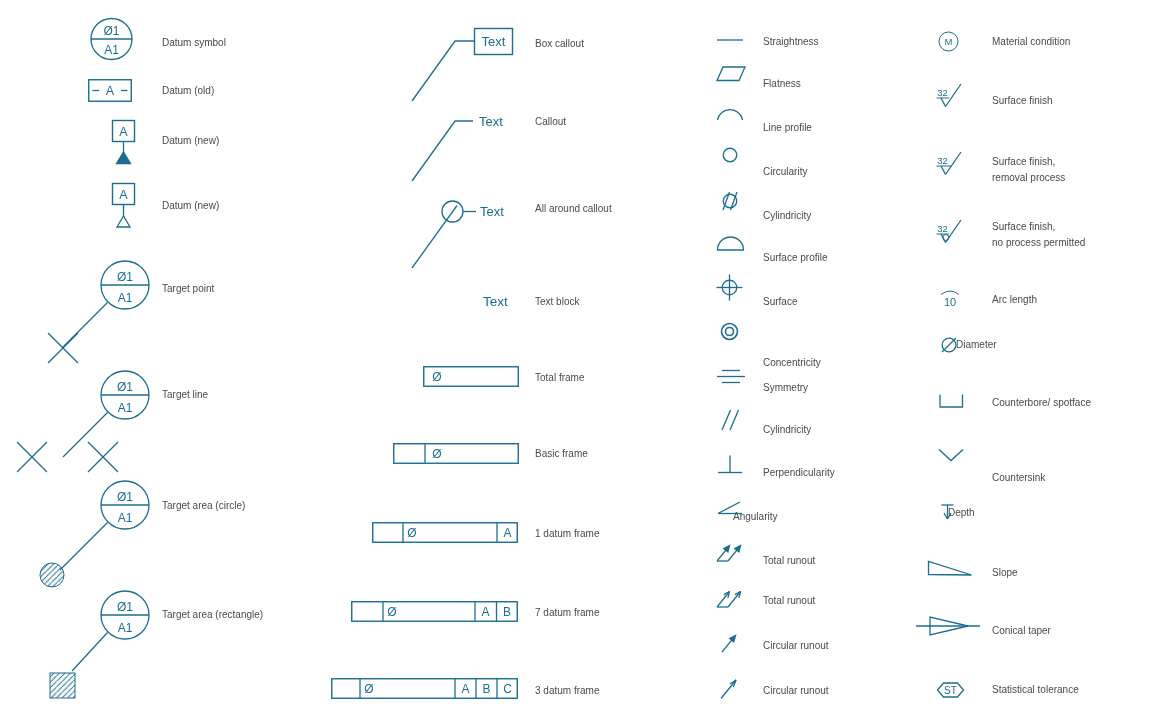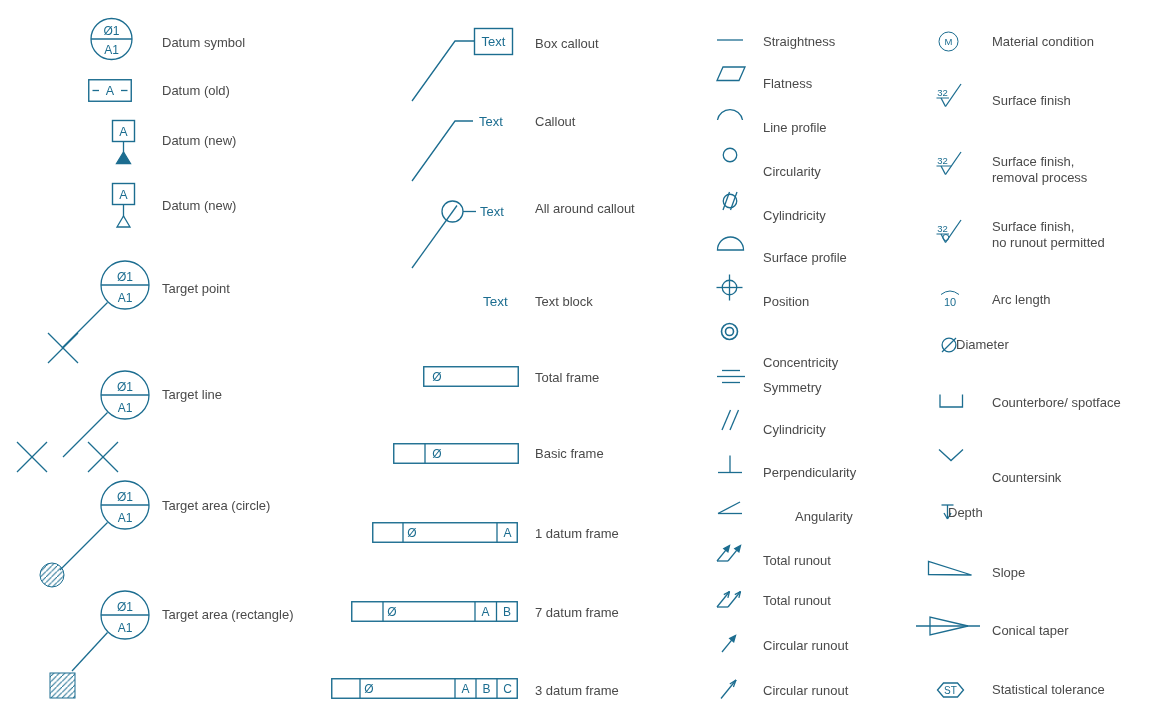--- a/index.html
+++ b/index.html
@@ -9,21 +9,21 @@
   .sym line,.sym circle,.sym rect,.sym path,.sym polyline,.sym polygon{
       stroke:var(--accent,#1c6d90);fill:none;stroke-width:1.3px;}
   .sym rect{stroke-width:1.4px;}
   .sym .f{fill:var(--accent,#1c6d90);}
   .sym .w{fill:#ffffff;}
   .sym .thin{stroke-width:1px;}
   .sym .thick{stroke-width:1.6px;}
   .sym text{fill:var(--accent,#1c6d90);stroke:none;font-family:"Liberation Sans",sans-serif;
       font-size:12px;text-anchor:middle;}
   .sym text.start{text-anchor:start;}
-  .lbl{position:absolute;transform:translateY(-50%);font-size:13px;
+  .lbl{position:absolute;transform:translateY(-50%);font-size:10px;
       color:var(--label,#4a4a4a);white-space:nowrap;}
   .lbl2 div{line-height:16px;}
   .tealtext{position:absolute;transform:translateY(-50%);font-size:13.5px;
       color:var(--accent,#1c6d90);white-space:nowrap;}
 </style>
 </head>
 <body>
 
 <div class="canvas">
 
@@ -213,21 +213,21 @@
   <svg class="sym" style="left:714px;top:234px" width="34" height="20">
     <path d="M3.5,16 A13,13 0 0 1 29.5,16 L3.5,16 Z"></path>
   </svg>
   <div class="lbl" style="left:763px;top:257px">Surface profile</div>
 
   <svg class="sym" style="left:713px;top:272px" width="34" height="32">
     <circle cx="16.5" cy="15.5" r="7.25"></circle>
     <line x1="3.5" y1="15.5" x2="29.5" y2="15.5"></line>
     <line x1="16.5" y1="2.5" x2="16.5" y2="28.5"></line>
   </svg>
-  <div class="lbl" style="left:763px;top:301px">Position</div>
+  <div class="lbl" style="left:763px;top:301px">Surface</div>
 
   <svg class="sym" style="left:715px;top:320px" width="30" height="24">
     <circle class="thick" cx="14.5" cy="11.5" r="8"></circle>
     <circle class="thick" cx="14.5" cy="11.5" r="4"></circle>
   </svg>
   <div class="lbl" style="left:763px;top:362px">Concentricity</div>
 
   <svg class="sym" style="left:714px;top:365px" width="34" height="24">
     <line x1="8" y1="5.5" x2="26" y2="5.5"></line>
     <line x1="3" y1="11.5" x2="31" y2="11.5"></line>
@@ -244,21 +244,21 @@
   <svg class="sym" style="left:713px;top:451px" width="34" height="26">
     <line x1="17" y1="4.5" x2="17" y2="21.5"></line>
     <line x1="5" y1="21.5" x2="29" y2="21.5"></line>
   </svg>
   <div class="lbl" style="left:763px;top:472px">Perpendicularity</div>
 
   <svg class="sym" style="left:713px;top:498px" width="34" height="22">
     <line x1="5" y1="15.5" x2="29" y2="15.5"></line>
     <line x1="5" y1="15.5" x2="27" y2="4"></line>
   </svg>
-  <div class="lbl" style="left:795px;top:516px">Angularity</div>
+  <div class="lbl" style="left:733px;top:516px">Angularity</div>
 
   <svg class="sym" style="left:712px;top:538px" width="36" height="28">
     <line x1="5" y1="23" x2="16" y2="23"></line>
     <line x1="5" y1="23" x2="14.5" y2="11.3"></line>
     <polygon class="f" points="17.5,7.5 15.9,13.8 11.8,10.6"></polygon>
     <line x1="16" y1="23" x2="25.5" y2="11.3"></line>
     <polygon class="f" points="28.5,7.5 26.9,13.8 22.8,10.6"></polygon>
   </svg>
   <div class="lbl" style="left:763px;top:560px">Total runout</div>
 
@@ -313,21 +313,21 @@
 
   <svg class="sym" style="left:934px;top:218px" width="30" height="30">
     <text x="8.5" y="13.5" style="font-size:9.5px">32</text>
     <line class="thin" x1="2.5" y1="16" x2="15" y2="16"></line>
     <line x1="7" y1="16" x2="11.5" y2="24.5"></line>
     <line x1="11.5" y1="24.5" x2="27" y2="2"></line>
     <circle class="thin" cx="11.8" cy="19.5" r="3"></circle>
   </svg>
   <div class="lbl lbl2" style="left:992px;top:235px">
     <div>Surface finish,</div>
-    <div>no runout permitted</div>
+    <div>no process permitted</div>
   </div>
 
   <svg class="sym" style="left:936px;top:284px" width="28" height="26">
     <path class="thin" d="M5,10.5 Q14,3.5 23,10.5"></path>
     <text x="14" y="21.5" style="font-size:11px">10</text>
   </svg>
   <div class="lbl" style="left:992px;top:299px">Arc length</div>
 
   <svg class="sym" style="left:934px;top:330px" width="30" height="30">
     <circle cx="15" cy="15" r="6.9"></circle>

